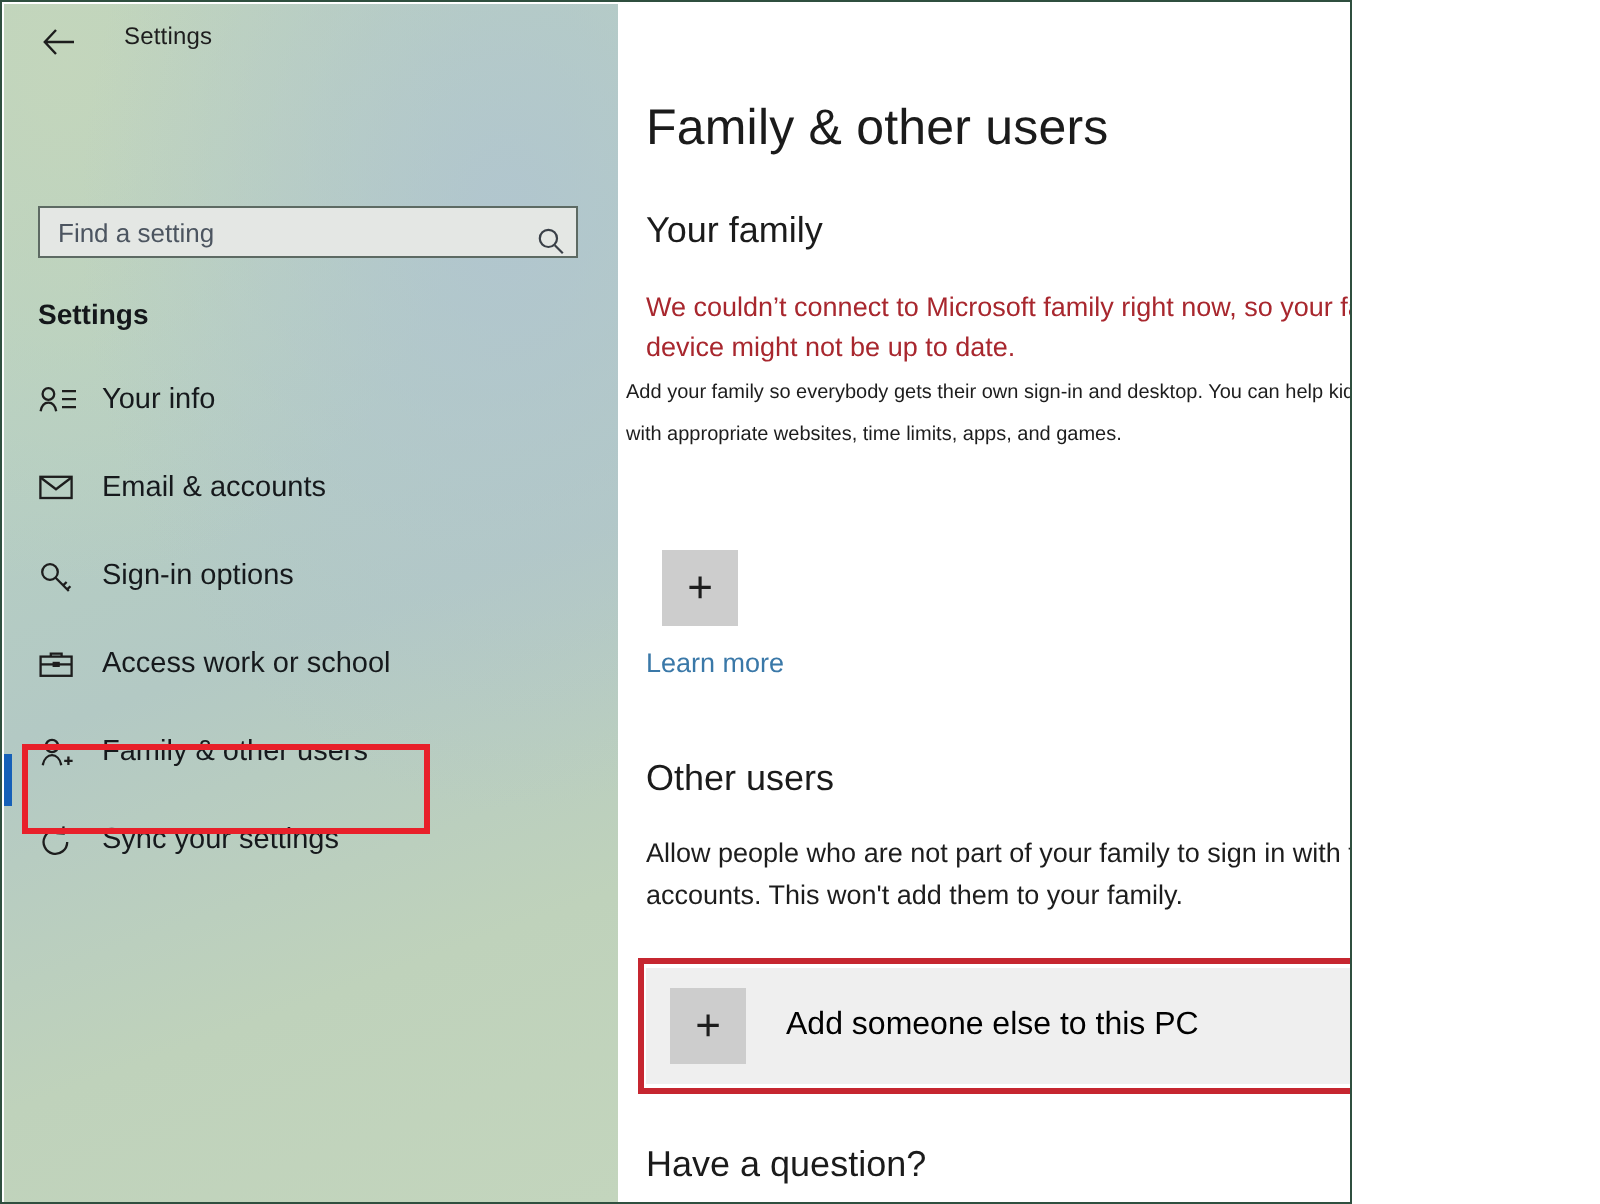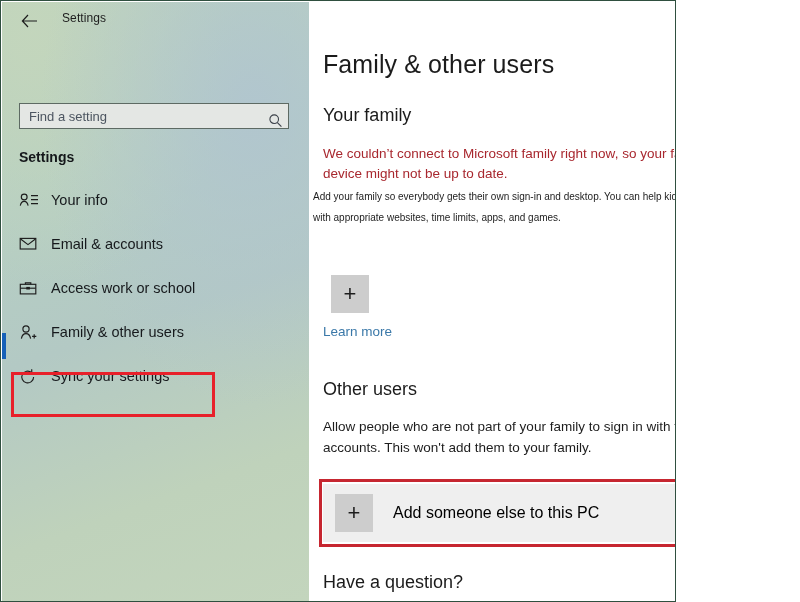--- a/index.html
+++ b/index.html
@@ -348,20 +348,29 @@
       <div class="nav-item">
         <span class="nav-ico">
           <svg width="20" height="15" viewBox="0 0 20 15">
             <rect x="1.2" y="2.4" width="15.6" height="10.6" stroke="#1d1d1d" stroke-width="1.15" fill="none"></rect>
             <path d="M1.6 3 L9 8.6 L16.4 3" stroke="#1d1d1d" stroke-width="1.15" fill="none"></path>
           </svg>
         </span>
         <span class="nav-label">Email &amp; accounts</span>
       </div>
 
+      <div class="nav-item">
+        <span class="nav-ico">
+          <svg width="20" height="18" viewBox="0 0 20 18">
+            <circle cx="6" cy="6" r="3.9" stroke="#1d1d1d" stroke-width="1.15" fill="none"></circle>
+            <path d="M8.8 8.9 L15.4 15.5 M12.6 12.7 L14.3 11 M14.6 14.7 L16.2 13.1" stroke="#1d1d1d" stroke-width="1.15" fill="none"></path>
+          </svg>
+        </span>
+        <span class="nav-label">Sign-in options</span>
+      </div>
 
       <div class="nav-item">
         <span class="nav-ico">
           <svg width="20" height="17" viewBox="0 0 20 17">
             <path d="M6.4 4.2 V2.8 h5.4 v1.4" stroke="#1d1d1d" stroke-width="1.15" fill="none"></path>
             <rect x="1.3" y="4.3" width="15.5" height="9.6" stroke="#1d1d1d" stroke-width="1.15" fill="none"></rect>
             <path d="M1.5 8.2 H16.6" stroke="#1d1d1d" stroke-width="1.15" fill="none"></path>
             <rect x="7.3" y="6.9" width="3.6" height="2.6" fill="#1d1d1d"></rect>
           </svg>
         </span>

